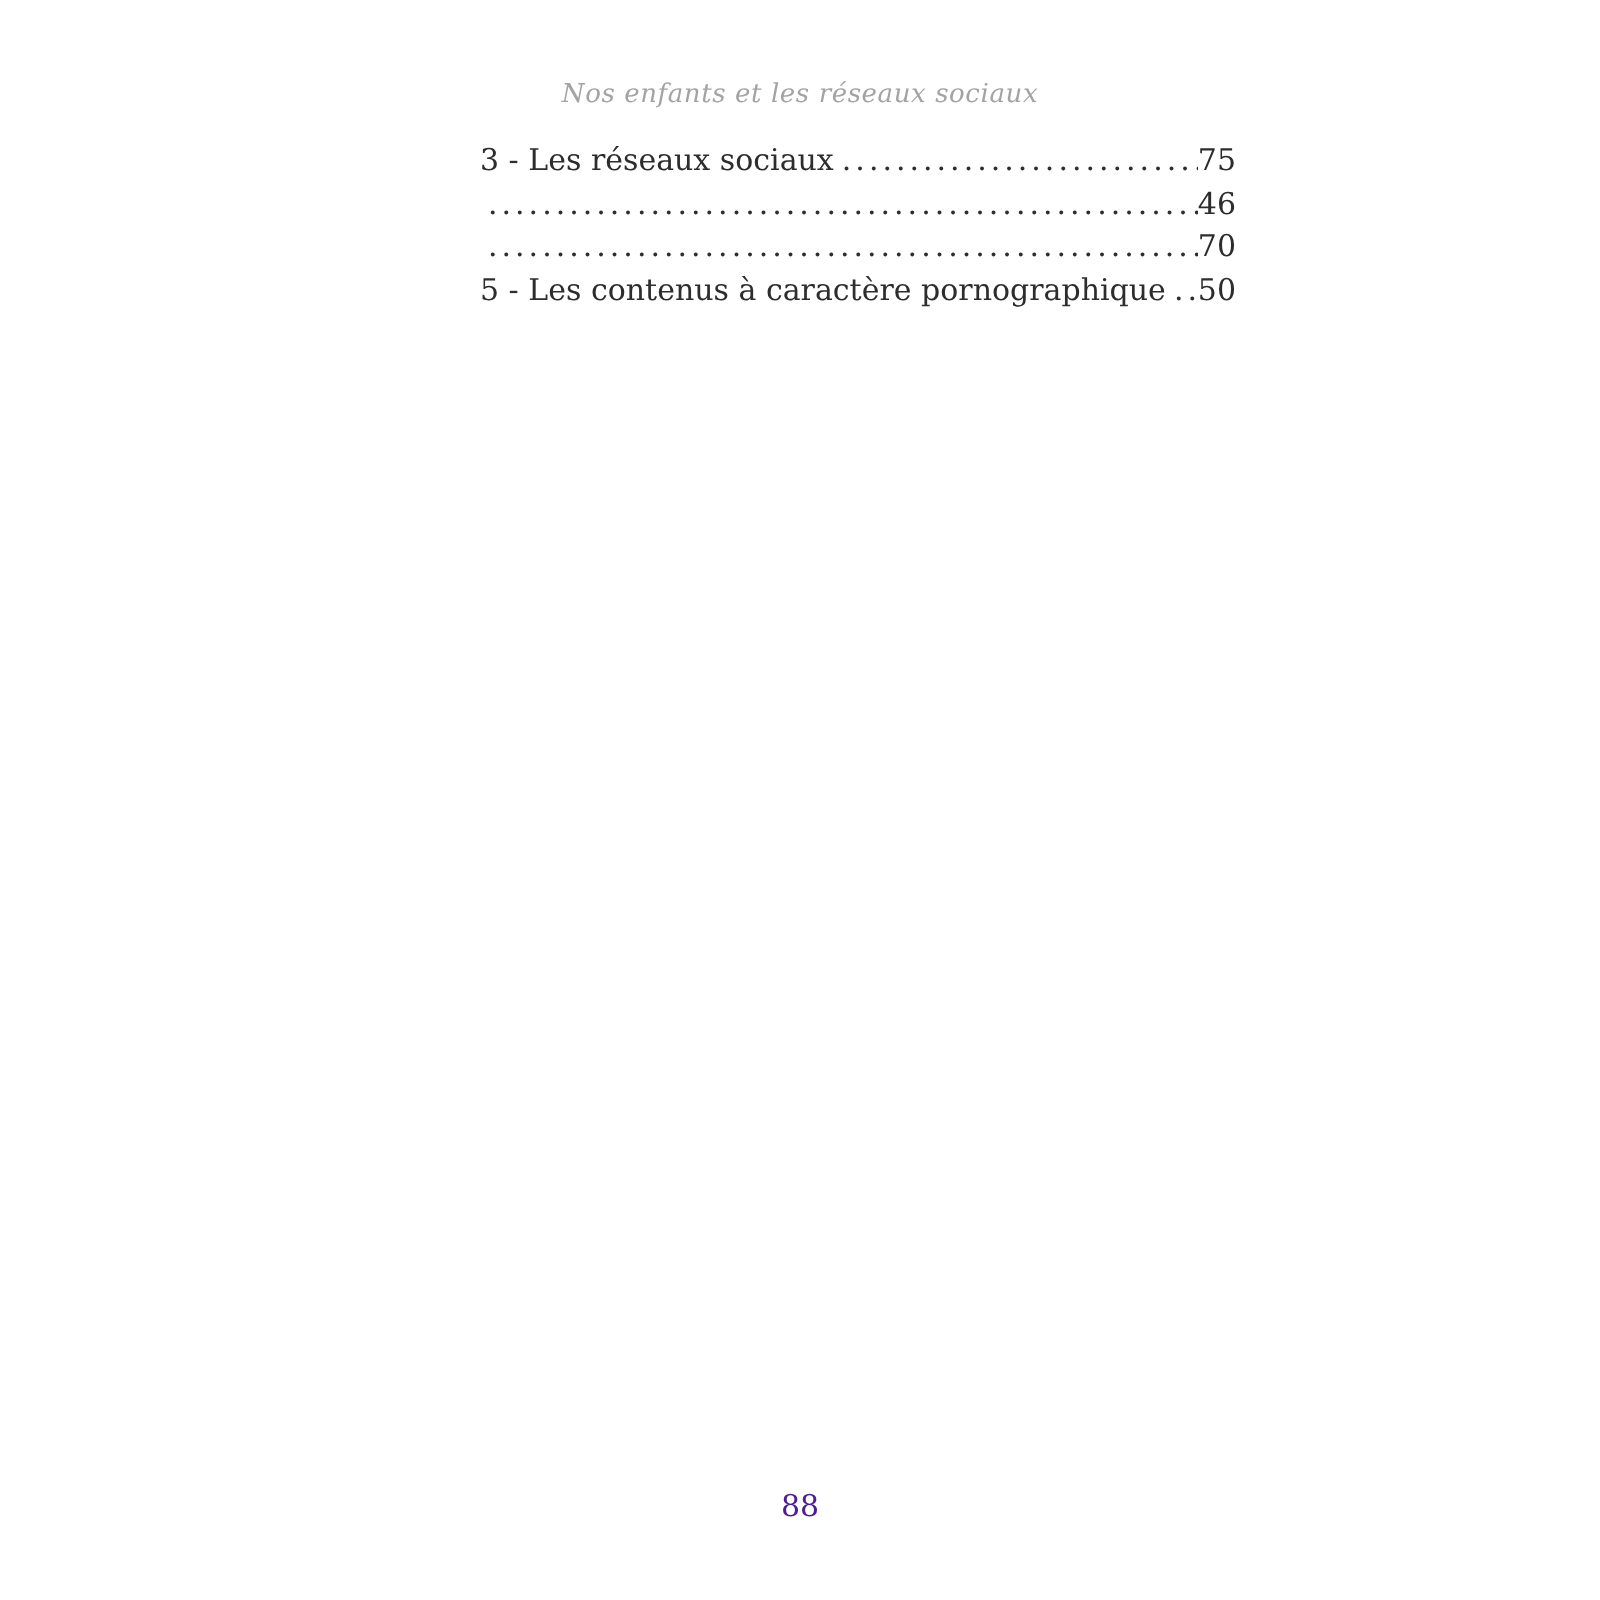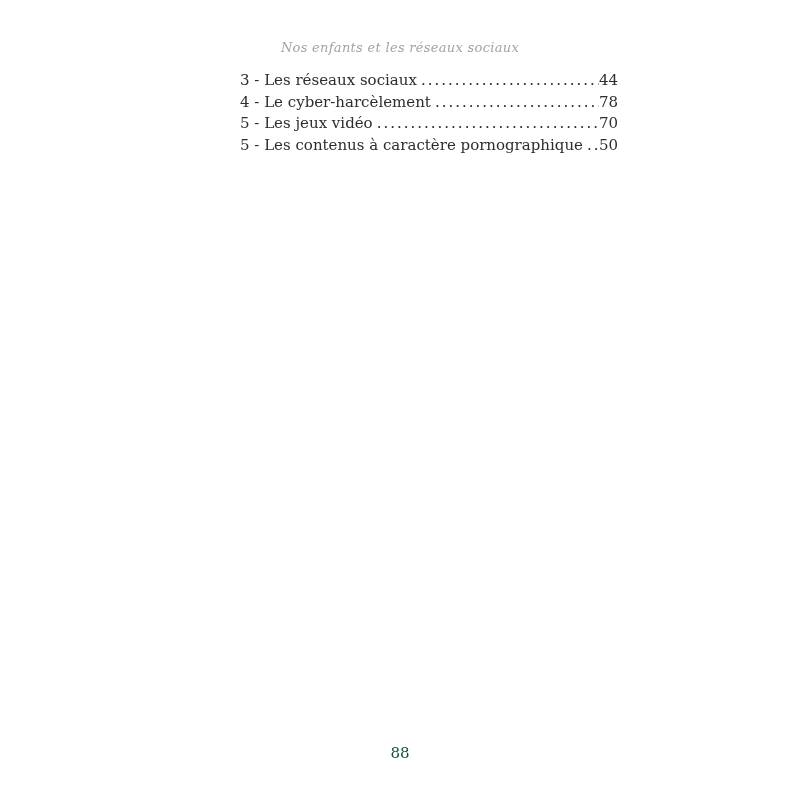--- a/index.html
+++ b/index.html
@@ -56,46 +56,44 @@
     flex: 0 0 auto;
     text-align: right;
   }
   .folio {
     position: absolute;
     top: 744px;
     left: 0;
     width: 800px;
     text-align: center;
     font-size: 15px;
-    color: #14532d;
+    color: #4c1d95;
   }
 </style>
 </head>
 <body>
 
 <div class="page">
 
   <div class="running-header">Nos enfants et les réseaux sociaux</div>
 
   <div class="toc">
 
     <div class="toc-entry">
       <span class="toc-label">3 - Les réseaux sociaux</span>
       <span class="toc-leader">........................................................................................................................</span>
-      <span class="toc-page">44</span>
+      <span class="toc-page">75</span>
     </div>
 
     <div class="toc-entry">
-      <span class="toc-label">4 - Le cyber-harcèlement</span>
       <span class="toc-leader">........................................................................................................................</span>
-      <span class="toc-page">78</span>
+      <span class="toc-page">46</span>
     </div>
 
     <div class="toc-entry">
-      <span class="toc-label">5 - Les jeux vidéo</span>
       <span class="toc-leader">........................................................................................................................</span>
       <span class="toc-page">70</span>
     </div>
 
     <div class="toc-entry">
       <span class="toc-label">5 - Les contenus à caractère pornographique</span>
       <span class="toc-leader">........................................................................................................................</span>
       <span class="toc-page">50</span>
     </div>
 

